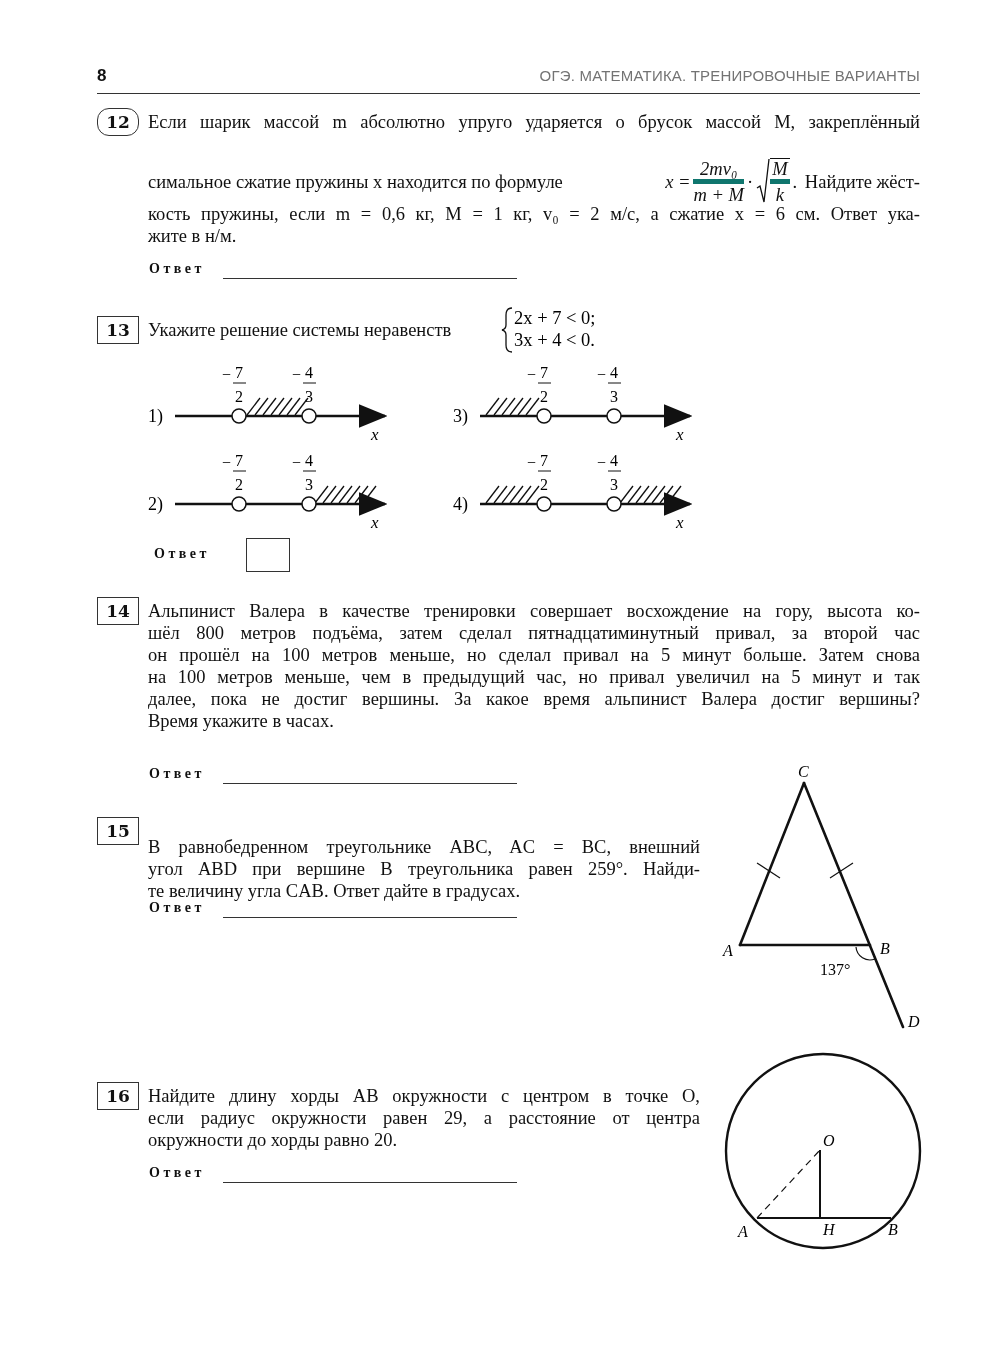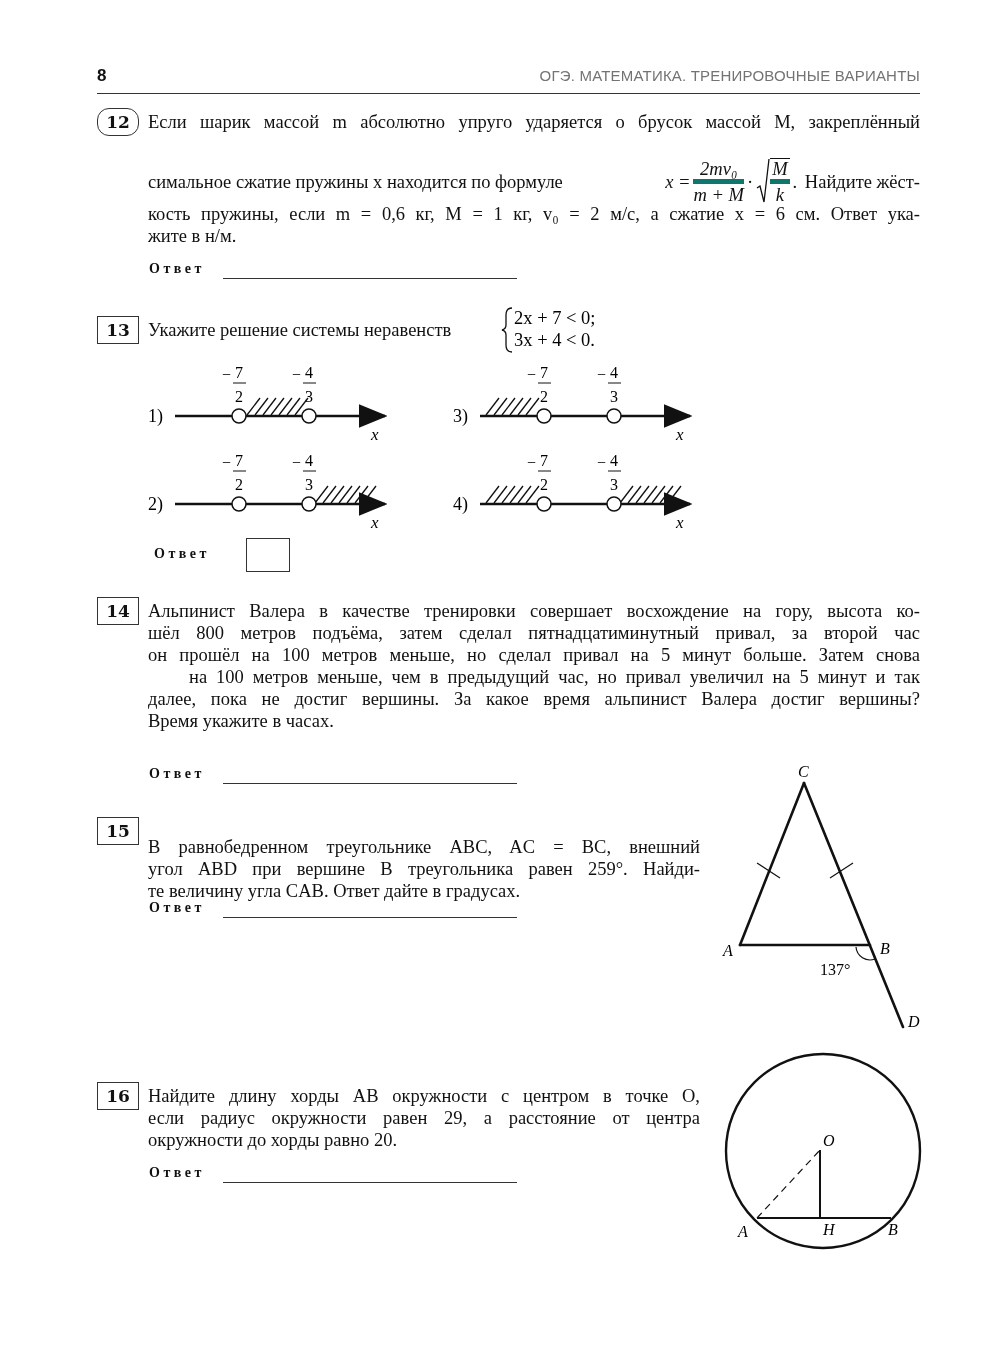--- a/index.html
+++ b/index.html
@@ -173,21 +173,21 @@
 </svg>
 
 <div class="abs answer-label" style="left:154px;top:546px;">Ответ</div>
 <div class="abs answer-box" style="left:246px;top:538px;"></div>
 
 <div class="abs qnum" style="left:97px;top:597px;">14</div>
 <div class="abs text" style="left:148px;top:600px;width:772px;">
   <div style="text-align-last:justify;">Альпинист Валера в качестве тренировки совершает восхождение на гору, высота ко-</div>
   <div style="text-align-last:justify;">шёл 800 метров подъёма, затем сделал пятнадцатиминутный привал, за второй час</div>
   <div style="text-align-last:justify;">он прошёл на 100 метров меньше, но сделал привал на 5 минут больше. Затем снова</div>
-  <div style="text-align-last:justify;margin-left:41px;">на 100 метров меньше, чем в предыдущий час, но привал увеличил на 5 минут и так</div>
+  <div style="text-align-last:justify;">на 100 метров меньше, чем в предыдущий час, но привал увеличил на 5 минут и так</div>
   <div style="text-align-last:justify;">далее, пока не достиг вершины. За какое время альпинист Валера достиг вершины?</div>
   <div>Время укажите в часах.</div>
 </div>
 <div class="abs answer-label" style="left:149px;top:766px;">Ответ</div>
 <div class="abs answer-line" style="left:223px;top:783px;"></div>
 
 <div class="abs qnum" style="left:97px;top:817px;">15</div>
 <div class="abs text" style="left:148px;top:820px;width:552px;">
   <div style="text-align-last:justify;margin-top:16px;">В равнобедренном треугольнике ABC, AC = BC, внешний</div>
   <div style="text-align-last:justify;">угол ABD при вершине B треугольника равен 259°. Найди-</div>

